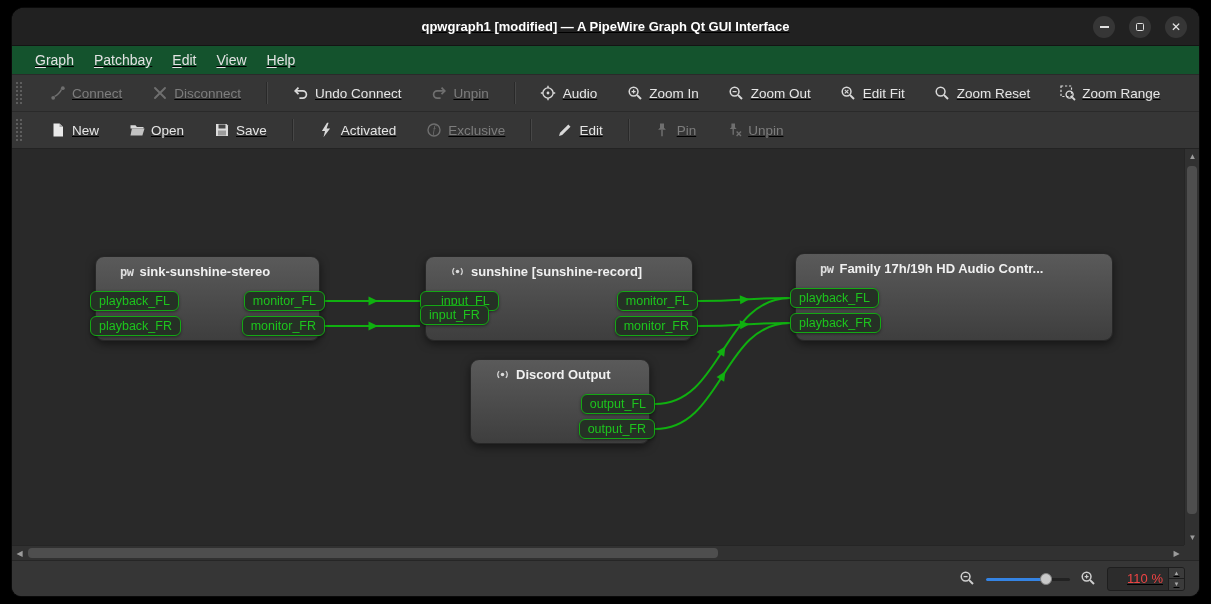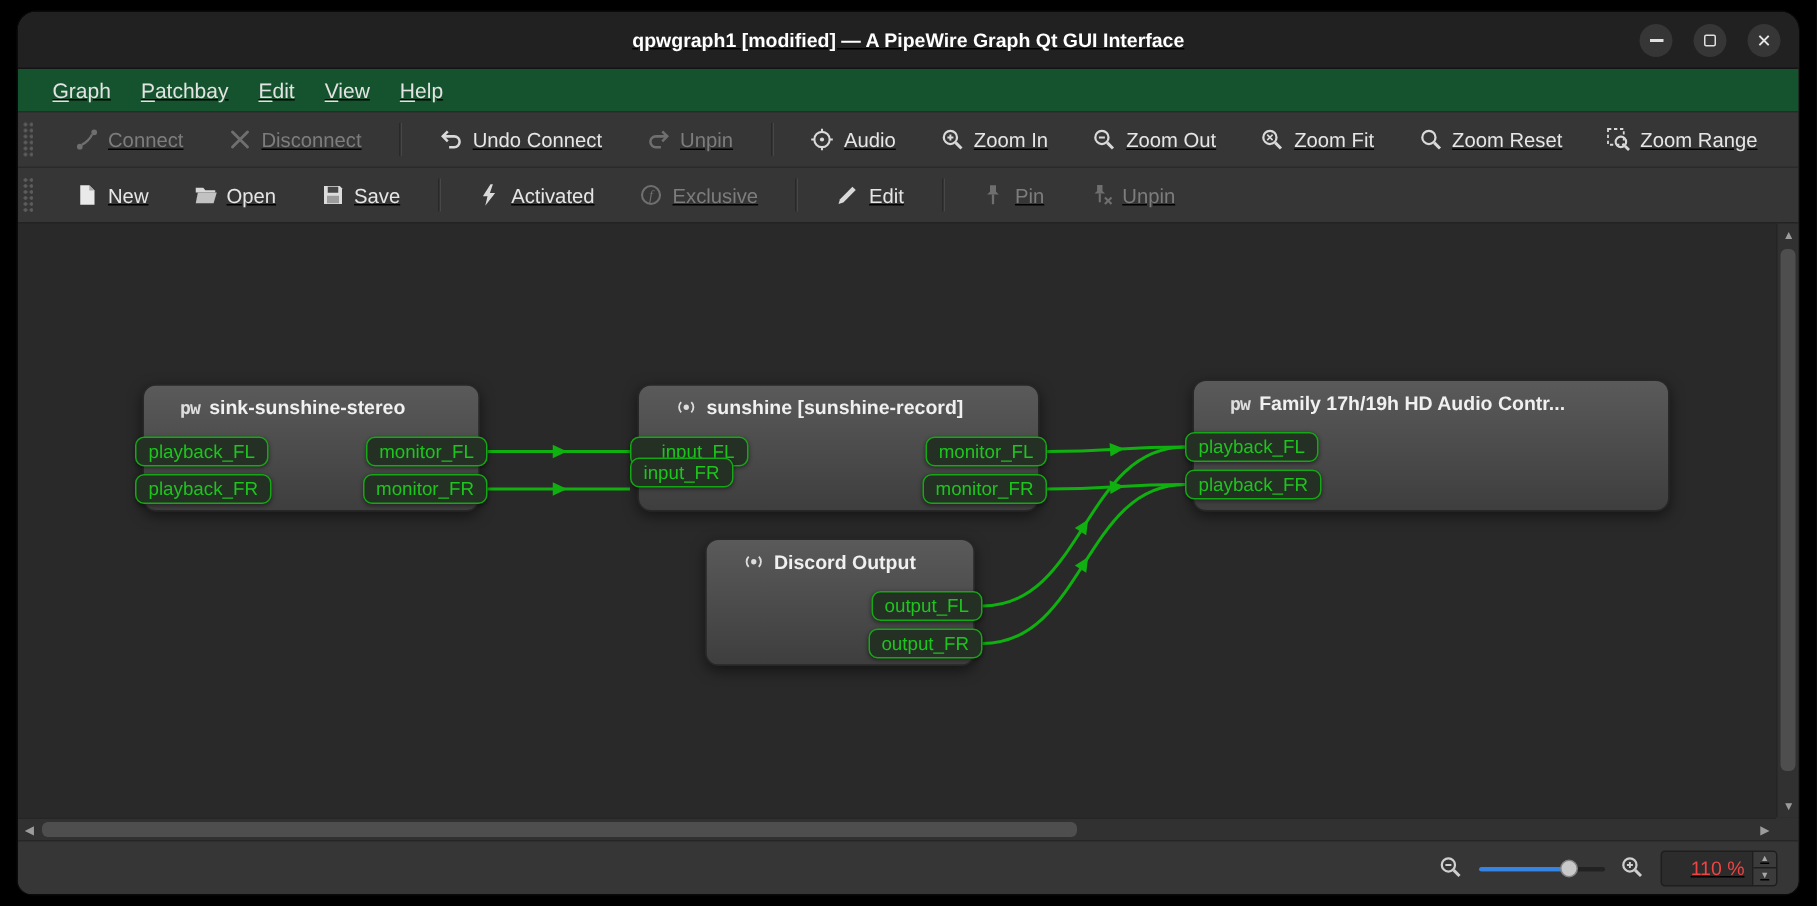--- a/index.html
+++ b/index.html
@@ -208,21 +208,21 @@
     </button>
 
     <button class="tb-btn">
       <span class="tb-icon">
         <svg viewBox="0 0 16 16" fill="none" stroke="currentColor" stroke-width="1.5">
             <circle cx="6.6" cy="6.6" r="4.4"></circle>
             <path d="M10.1 10.1 L14 14" stroke-width="2"></path>
             <path d="M4.8 8.4 L8.4 4.8 M4.8 4.8 L8.4 8.4" stroke-width="1.1"></path>
           </svg>
       </span>
-        <span class="tb-label">Zoom Fit</span>
+        <span class="tb-label">Edit Fit</span>
     </button>
 
     <button class="tb-btn">
       <span class="tb-icon">
         <svg viewBox="0 0 16 16" fill="none" stroke="currentColor" stroke-width="1.5">
             <circle cx="6.6" cy="6.6" r="4.4"></circle>
             <path d="M10.1 10.1 L14 14" stroke-width="2"></path>
           </svg>
       </span>
         <span class="tb-label">Zoom Reset</span>

